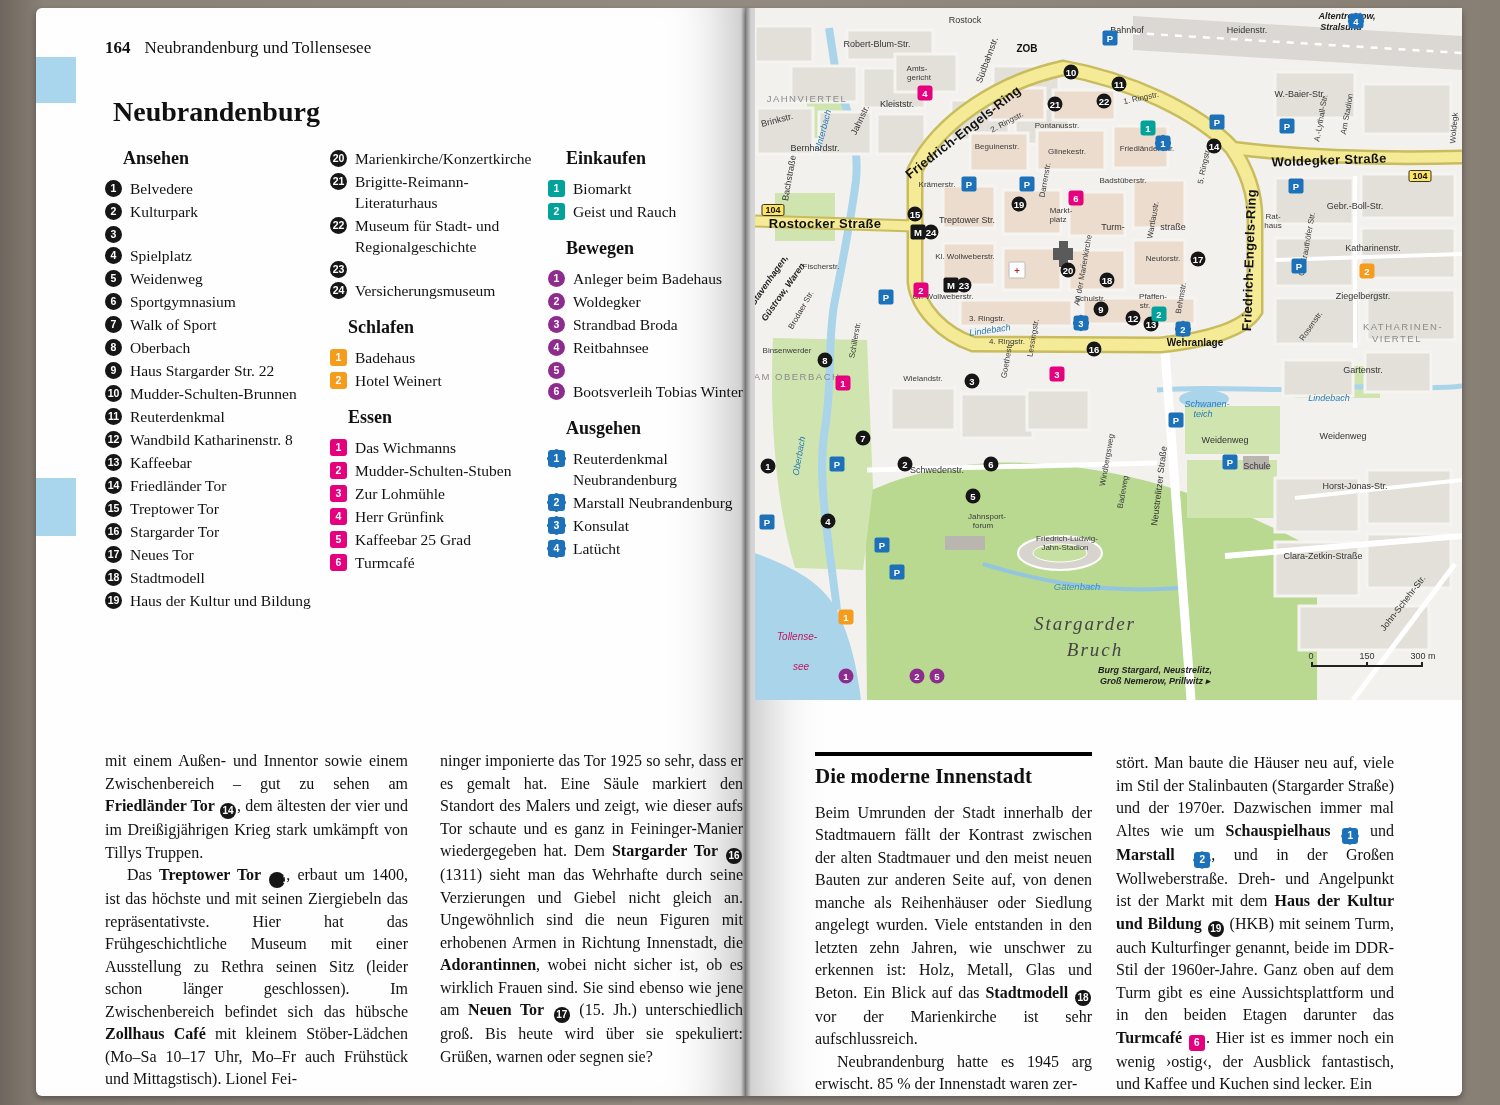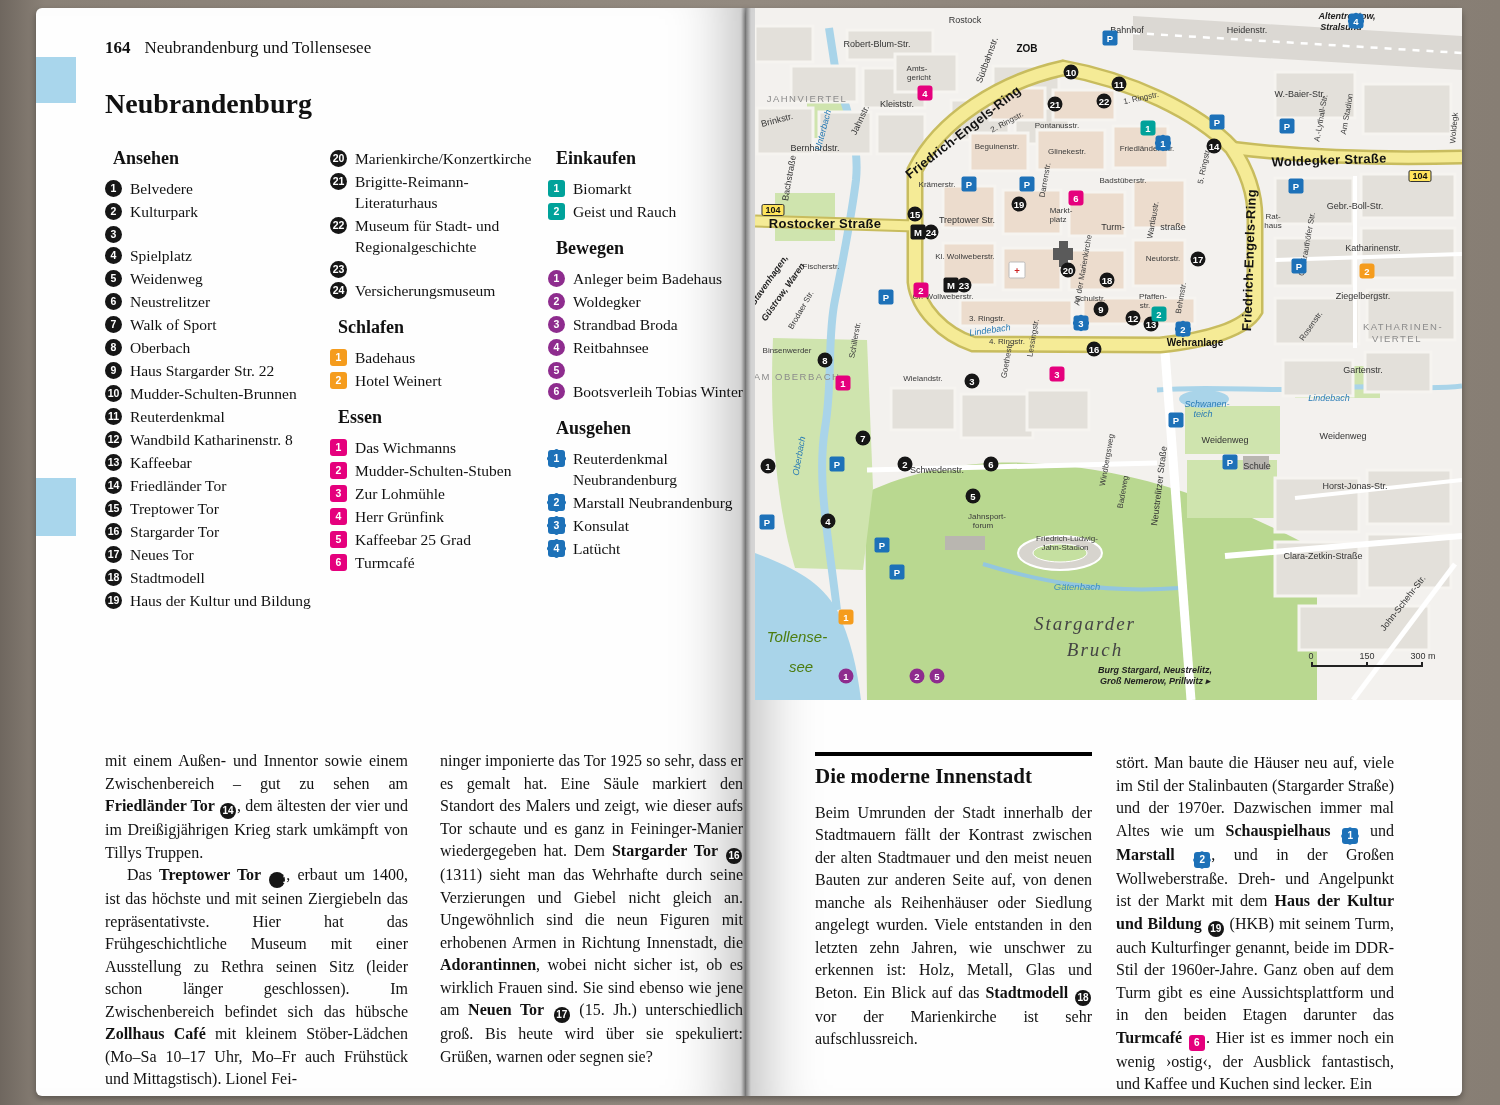--- a/index.html
+++ b/index.html
@@ -15,27 +15,27 @@
   .page.right{left:746px;width:716px;border-radius:0 6px 6px 0;
     box-shadow:inset 70px 0 60px -55px rgba(0,0,0,.28), 0 3px 6px rgba(0,0,0,.35);}
   .spine{position:absolute;left:741px;top:8px;width:10px;height:1088px;
     background:linear-gradient(90deg,rgba(0,0,0,0) 0,rgba(0,0,0,.35) 50%,rgba(0,0,0,0) 100%);}
   .tab{position:absolute;left:0;width:40px;background:#a9d6ec;}
   .tab1{top:49px;height:46px}
   .tab2{top:470px;height:58px}
 
   .pg-header{position:absolute;left:69px;top:30px;font-size:17px;}
   .pg-num{font-weight:bold;margin-right:14px;}
-  .city-title{position:absolute;left:69px;top:80px;margin:0;font-size:28px;font-weight:bold;}
+  .city-title{position:absolute;left:69px;top:80px;margin:8px;font-size:28px;font-weight:bold;}
 
   .legend-col{position:absolute;top:140px;font-size:15.5px;line-height:21px;}
   .c0{left:69px;width:222px}
   .c1{left:294px;width:214px}
   .c2{left:512px;width:198px}
-  .sec-heading{font-weight:bold;font-size:18px;margin:16px 8px 9px;}
+  .sec-heading{font-weight:bold;font-size:18px;margin:16px 18px 9px;}
   .sec-heading.first{margin-top:0;}
   .li-row{display:flex;align-items:flex-start;margin-bottom:2px;}
   .li-text{flex:1;}
 
   .mk{width:17px;height:17px;flex:none;display:inline-flex;align-items:center;justify-content:center;
     background:#161616;color:#fff;border-radius:50%;
     font-family:"Liberation Sans",sans-serif;font-weight:bold;font-size:10.5px;line-height:1;
     margin-right:8px;margin-top:2px;}
   .mk.food{background:#e5007d;border-radius:3px;}
   .mk.hotel{background:#f59c1d;border-radius:3px;}
@@ -62,21 +62,21 @@
   
   .map{position:absolute;left:9px;top:0;width:707px;height:692px;background:#f3f1ee;overflow:hidden;}
   .map svg{position:absolute;left:0;top:0;}
   .mlab{position:absolute;white-space:nowrap;font-family:"Liberation Sans",sans-serif;
     transform:translate(-50%,-50%) rotate(var(--r,0deg));color:#333;}
   .ml-s{font-size:9px;}
   .ml-ss{font-size:8px;color:#3a3a3a;}
   .ml-b{font-size:10px;font-weight:bold;color:#111;}
   .ml-B{font-size:13px;font-weight:bold;color:#111;letter-spacing:.3px;}
   .ml-w{font-size:9px;font-style:italic;color:#2a7cb5;}
-  .ml-W{font-size:15px;font-style:italic;color:#4d7c0f;}
+  .ml-W{font-size:10px;font-style:italic;color:#be185d;}
   .ml-wg{font-size:9.5px;font-style:italic;color:#3f8fbf;}
   .ml-q{font-size:9.5px;color:#8b8b8b;letter-spacing:1.5px;}
   .ml-d{font-size:9px;font-weight:bold;font-style:italic;color:#222;}
   .ml-g{font-size:19px;font-style:italic;color:#444;letter-spacing:2px;font-family:"Liberation Serif",serif;}
   .ml-badge{font-size:9px;font-weight:bold;background:#ffe45c;border:1px solid #333;
     padding:0 3px;border-radius:2px;color:#111;}
   .mapmk{position:absolute;transform:translate(-50%,-50%);width:15px;height:15px;font-size:9.5px;margin:0;}
   .scalebar{position:absolute;left:556px;top:657px;width:112px;border-top:2px solid #222;}
   .scalebar::before,.scalebar::after{content:"";position:absolute;top:-5px;width:2px;height:5px;background:#222;}
   .scalebar::before{left:0;}
@@ -114,21 +114,21 @@
         <div class="li-row">
           <span class="mk sight">4</span>
           <span class="li-text">Spielplatz</span>
         </div>
         <div class="li-row">
           <span class="mk sight">5</span>
           <span class="li-text">Weidenweg</span>
         </div>
         <div class="li-row">
           <span class="mk sight">6</span>
-          <span class="li-text">Neustrelitzer</span>
+          <span class="li-text">Sportgymnasium</span>
         </div>
         <div class="li-row">
           <span class="mk sight">7</span>
           <span class="li-text">Walk of Sport</span>
         </div>
         <div class="li-row">
           <span class="mk sight">8</span>
           <span class="li-text">Oberbach</span>
         </div>
         <div class="li-row">
@@ -395,20 +395,21 @@
       <div id="map-overlay"><div class="mlab ml-s" style="left: 210px; top: 12px;">Rostock</div><div class="mlab ml-s" style="left: 122px; top: 36px;">Robert-Blum-Str.</div><div class="mlab ml-b" style="left: 272px; top: 40px;">ZOB</div><div class="mlab ml-s" style="left: 372px; top: 22px;">Bahnhof</div><div class="mlab ml-s" style="left: 492px; top: 22px;">Heidenstr.</div><div class="mlab ml-d" style="left: 592px; top: 8px;">Altentreptow,</div><div class="mlab ml-d" style="left: 586px; top: 19px;">Stralsund</div><div class="mlab ml-ss" style="left: 162px; top: 60px;">Amts-</div><div class="mlab ml-ss" style="left: 164px; top: 69px;">gericht</div><div class="mlab ml-s" style="left: 232px; top: 52px; --r: -70deg;">Südbahnstr.</div><div class="mlab ml-s" style="left: 142px; top: 96px;">Kleiststr.</div><div class="mlab ml-s" style="left: 105px; top: 112px; --r: -65deg;">Jahnstr.</div><div class="mlab ml-q" style="left: 52px; top: 90px;">JAHNVIERTEL</div><div class="mlab ml-s" style="left: 22px; top: 112px; --r: -15deg;">Brinkstr.</div><div class="mlab ml-s" style="left: 60px; top: 140px;">Bernhardstr.</div><div class="mlab ml-w" style="left: 68px; top: 122px; --r: -75deg;">Unterbach</div><div class="mlab ml-s" style="left: 34px; top: 170px; --r: -80deg;">Bachstraße</div><div class="mlab ml-s" style="left: 545px; top: 86px;">W.-Baier-Str.</div><div class="mlab ml-ss" style="left: 566px; top: 110px; --r: -80deg;">A.-Lythall-Str.</div><div class="mlab ml-ss" style="left: 592px; top: 106px; --r: -80deg;">Am Stadion</div><div class="mlab ml-ss" style="left: 699px; top: 120px; --r: -85deg;">Woldegk</div><div class="mlab ml-B" style="left: 574px; top: 152px; --r: -2deg;">Woldegker Straße</div><div class="mlab ml-badge" style="left: 665px; top: 168px;">104</div><div class="mlab ml-badge" style="left: 18px; top: 202px;">104</div><div class="mlab ml-B" style="left: 208px; top: 124px; --r: -38deg;">Friedrich-Engels-Ring</div><div class="mlab ml-B" style="left: 494px; top: 252px; --r: -88deg;">Friedrich-Engels-Ring</div><div class="mlab ml-ss" style="left: 252px; top: 114px; --r: -28deg;">2. Ringstr.</div><div class="mlab ml-ss" style="left: 386px; top: 90px; --r: -12deg;">1. Ringstr.</div><div class="mlab ml-ss" style="left: 302px; top: 117px;">Pontanusstr.</div><div class="mlab ml-ss" style="left: 242px; top: 138px;">Beguinenstr.</div><div class="mlab ml-ss" style="left: 312px; top: 143px;">Glinekestr.</div><div class="mlab ml-ss" style="left: 392px; top: 140px;">Friedländer Str.</div><div class="mlab ml-ss" style="left: 449px; top: 158px; --r: -78deg;">5. Ringstr.</div><div class="mlab ml-ss" style="left: 368px; top: 172px;">Badstüberstr.</div><div class="mlab ml-ss" style="left: 182px; top: 176px;">Krämerstr.</div><div class="mlab ml-ss" style="left: 290px; top: 172px; --r: -80deg;">Darrenstr.</div><div class="mlab ml-s" style="left: 212px; top: 212px;">Treptower Str.</div><div class="mlab ml-ss" style="left: 306px; top: 202px;">Markt-</div><div class="mlab ml-ss" style="left: 303px; top: 211px;">platz</div><div class="mlab ml-s" style="left: 358px; top: 219px;">Turm-</div><div class="mlab ml-s" style="left: 418px; top: 219px;">straße</div><div class="mlab ml-ss" style="left: 398px; top: 212px; --r: -80deg;">Wartlaustr.</div><div class="mlab ml-ss" style="left: 408px; top: 250px;">Neutorstr.</div><div class="mlab ml-ss" style="left: 518px; top: 208px;">Rat-</div><div class="mlab ml-ss" style="left: 518px; top: 217px;">haus</div><div class="mlab ml-s" style="left: 600px; top: 198px;">Gebr.-Boll-Str.</div><div class="mlab ml-s" style="left: 618px; top: 240px;">Katharinenstr.</div><div class="mlab ml-ss" style="left: 552px; top: 236px; --r: -80deg;">Gr. Krauthöfer Str.</div><div class="mlab ml-s" style="left: 608px; top: 288px;">Ziegelbergstr.</div><div class="mlab ml-q" style="left: 648px; top: 318px;">KATHARINEN-</div><div class="mlab ml-q" style="left: 642px; top: 330px;">VIERTEL</div><div class="mlab ml-ss" style="left: 556px; top: 318px; --r: -55deg;">Rosenstr.</div><div class="mlab ml-s" style="left: 608px; top: 362px;">Gartenstr.</div><div class="mlab ml-w" style="left: 574px; top: 390px;">Lindebach</div><div class="mlab ml-w" style="left: 235px; top: 322px; --r: -8deg;">Lindebach</div><div class="mlab ml-w" style="left: 452px; top: 396px;">Schwanen-</div><div class="mlab ml-w" style="left: 448px; top: 406px;">teich</div><div class="mlab ml-ss" style="left: 210px; top: 248px;">Kl. Wollweberstr.</div><div class="mlab ml-ss" style="left: 188px; top: 288px;">Gr. Wollweberstr.</div><div class="mlab ml-ss" style="left: 328px; top: 262px; --r: -80deg;">An der Marienkirche</div><div class="mlab ml-ss" style="left: 335px; top: 290px;">Schulstr.</div><div class="mlab ml-ss" style="left: 398px; top: 288px;">Pfaffen-</div><div class="mlab ml-ss" style="left: 390px; top: 297px;">str.</div><div class="mlab ml-ss" style="left: 426px; top: 290px; --r: -80deg;">Behmstr.</div><div class="mlab ml-ss" style="left: 232px; top: 310px;">3. Ringstr.</div><div class="mlab ml-ss" style="left: 252px; top: 333px;">4. Ringstr.</div><div class="mlab ml-b" style="left: 440px; top: 334px;">Wehranlage</div><div class="mlab ml-q" style="left: 42px; top: 368px;">AM OBERBACH</div><div class="mlab ml-w" style="left: 44px; top: 448px; --r: -80deg;">Oberbach</div><div class="mlab ml-ss" style="left: 66px; top: 258px;">Fischerstr.</div><div class="mlab ml-B" style="left: 70px; top: 215px;">Rostocker Straße</div><div class="mlab ml-d" style="left: 14px; top: 272px; --r: -55deg;">Stavenhagen,</div><div class="mlab ml-d" style="left: 28px; top: 284px; --r: -55deg;">Güstrow, Waren</div><div class="mlab ml-ss" style="left: 46px; top: 302px; --r: -60deg;">Brodaer Str.</div><div class="mlab ml-ss" style="left: 32px; top: 342px;">Binsenwerder</div><div class="mlab ml-ss" style="left: 168px; top: 370px;">Wielandstr.</div><div class="mlab ml-ss" style="left: 100px; top: 332px; --r: -80deg;">Schillerstr.</div><div class="mlab ml-ss" style="left: 252px; top: 352px; --r: -80deg;">Goethestr.</div><div class="mlab ml-ss" style="left: 278px; top: 330px; --r: -80deg;">Lessingstr.</div><div class="mlab ml-s" style="left: 182px; top: 462px;">Schwedenstr.</div><div class="mlab ml-ss" style="left: 352px; top: 452px; --r: -80deg;">Windbergsweg</div><div class="mlab ml-ss" style="left: 368px; top: 484px; --r: -80deg;">Badeweg</div><div class="mlab ml-s" style="left: 404px; top: 478px; --r: -83deg;">Neustrelitzer Straße</div><div class="mlab ml-s" style="left: 470px; top: 432px;">Weidenweg</div><div class="mlab ml-s" style="left: 588px; top: 428px;">Weidenweg</div><div class="mlab ml-s" style="left: 502px; top: 458px;">Schule</div><div class="mlab ml-s" style="left: 600px; top: 478px;">Horst-Jonas-Str.</div><div class="mlab ml-ss" style="left: 232px; top: 508px;">Jahnsport-</div><div class="mlab ml-ss" style="left: 228px; top: 517px;">forum</div><div class="mlab ml-ss" style="left: 312px; top: 530px;">Friedrich-Ludwig-</div><div class="mlab ml-ss" style="left: 310px; top: 539px;">Jahn-Stadion</div><div class="mlab ml-wg" style="left: 322px; top: 578px;">Gätenbach</div><div class="mlab ml-s" style="left: 568px; top: 548px;">Clara-Zetkin-Straße</div><div class="mlab ml-g" style="left: 330px; top: 616px;">Stargarder</div><div class="mlab ml-g" style="left: 340px; top: 642px;">Bruch</div><div class="mlab ml-W" style="left: 42px; top: 628px;">Tollense-</div><div class="mlab ml-W" style="left: 46px; top: 658px;">see</div><div class="mlab ml-s" style="left: 648px; top: 595px; --r: -52deg;">John-Schehr-Str.</div><div class="mlab ml-d" style="left: 400px; top: 662px;">Burg Stargard, Neustrelitz,</div><div class="mlab ml-d" style="left: 400px; top: 673px;">Groß Nemerow, Prillwitz ▸</div><div class="mlab ml-s" style="left: 556px; top: 648px;">0</div><div class="mlab ml-s" style="left: 612px; top: 648px;">150</div><div class="mlab ml-s" style="left: 668px; top: 648px;">300 m</div><span class="mk mapmk sight" style="left: 316px; top: 64px;">10</span><span class="mk mapmk sight" style="left: 364px; top: 76px;">11</span><span class="mk mapmk sight" style="left: 349px; top: 93px;">22</span><span class="mk mapmk sight" style="left: 300px; top: 96px;">21</span><span class="mk mapmk sight" style="left: 459px; top: 138px;">14</span><span class="mk mapmk sight" style="left: 264px; top: 196px;">19</span><span class="mk mapmk sight" style="left: 176px; top: 224px;">24</span><span class="mk mapmk sight" style="left: 160px; top: 206px;">15</span><span class="mk mapmk sight" style="left: 443px; top: 251px;">17</span><span class="mk mapmk sight" style="left: 313px; top: 262px;">20</span><span class="mk mapmk sight" style="left: 209px; top: 277px;">23</span><span class="mk mapmk sight" style="left: 352px; top: 272px;">18</span><span class="mk mapmk sight" style="left: 346px; top: 301px;">9</span><span class="mk mapmk sight" style="left: 378px; top: 310px;">12</span><span class="mk mapmk sight" style="left: 396px; top: 316px;">13</span><span class="mk mapmk sight" style="left: 339px; top: 341px;">16</span><span class="mk mapmk sight" style="left: 217px; top: 373px;">3</span><span class="mk mapmk sight" style="left: 70px; top: 352px;">8</span><span class="mk mapmk sight" style="left: 108px; top: 430px;">7</span><span class="mk mapmk sight" style="left: 13px; top: 458px;">1</span><span class="mk mapmk sight" style="left: 150px; top: 456px;">2</span><span class="mk mapmk sight" style="left: 236px; top: 456px;">6</span><span class="mk mapmk sight" style="left: 73px; top: 513px;">4</span><span class="mk mapmk sight" style="left: 218px; top: 488px;">5</span><span class="mk mapmk food" style="left: 170px; top: 85px;">4</span><span class="mk mapmk food" style="left: 321px; top: 190px;">6</span><span class="mk mapmk food" style="left: 166px; top: 282px;">2</span><span class="mk mapmk food" style="left: 88px; top: 375px;">1</span><span class="mk mapmk food" style="left: 302px; top: 366px;">3</span><span class="mk mapmk hotel" style="left: 91px; top: 609px;">1</span><span class="mk mapmk hotel" style="left: 612px; top: 263px;">2</span><span class="mk mapmk shop" style="left: 393px; top: 120px;">1</span><span class="mk mapmk shop" style="left: 404px; top: 306px;">2</span><span class="mk mapmk move" style="left: 91px; top: 668px;">1</span><span class="mk mapmk move" style="left: 162px; top: 668px;">2</span><span class="mk mapmk move" style="left: 182px; top: 668px;">5</span><span class="mk mapmk night" style="left: 408px; top: 132px;">1</span><span class="mk mapmk night" style="left: 413px; top: 318px;">2</span><span class="mk mapmk night" style="left: 296px; top: 312px;">3</span><span class="mk mapmk night" style="left: 556px; top: 10px;">4</span><span class="mk mapmk p" style="left: 355px; top: 30px;">P</span><span class="mk mapmk p" style="left: 462px; top: 114px;">P</span><span class="mk mapmk p" style="left: 532px; top: 118px;">P</span><span class="mk mapmk p" style="left: 214px; top: 176px;">P</span><span class="mk mapmk p" style="left: 272px; top: 176px;">P</span><span class="mk mapmk p" style="left: 131px; top: 289px;">P</span><span class="mk mapmk p" style="left: 541px; top: 178px;">P</span><span class="mk mapmk p" style="left: 544px; top: 258px;">P</span><span class="mk mapmk p" style="left: 421px; top: 412px;">P</span><span class="mk mapmk p" style="left: 475px; top: 454px;">P</span><span class="mk mapmk p" style="left: 82px; top: 456px;">P</span><span class="mk mapmk p" style="left: 127px; top: 537px;">P</span><span class="mk mapmk p" style="left: 142px; top: 564px;">P</span><span class="mk mapmk p" style="left: 12px; top: 514px;">P</span><span class="mk mapmk m" style="left: 163px; top: 224px;">M</span><span class="mk mapmk m" style="left: 196px; top: 277px;">M</span><span class="mk mapmk x" style="left: 262px; top: 262px;">+</span></div>
       <div class="scalebar">
           <span class="scalemid"></span>
         </div>
     </div>
 
     <div id="article" class="bodycol">
       <h2 class="art-heading">Die moderne Innenstadt</h2>
       <div id="rbody-0">
           <p>Beim Umrunden der Stadt innerhalb der Stadtmauern fällt der Kontrast zwischen der alten Stadtmauer und den meist neuen Bauten zur anderen Seite auf, von denen manche als Reihenhäuser oder Siedlung angelegt wurden. Viele entstanden in den letzten zehn Jahren, wie unschwer zu erkennen ist: Holz, Metall, Glas und Beton. Ein Blick auf das <b>Stadtmodell</b> <span class="mk inline sight">18</span> vor der Marienkirche ist sehr aufschlussreich.</p>
+          <p class="ind">Neubrandenburg hatte es 1945 arg erwischt. 85 % der Innenstadt waren zer-</p>
         </div>
     </div>
     <div id="rbody-1" class="bodycol">
         <p>stört. Man baute die Häuser neu auf, viele im Stil der Stalinbauten (Stargarder Straße) und der 1970er. Dazwischen immer mal Altes wie um <b>Schauspielhaus</b> <span class="mk inline night">1</span> und <b>Marstall</b> <span class="mk inline night">2</span>, und in der Großen Wollweberstraße. Dreh- und Angelpunkt ist der Markt mit dem <b>Haus der Kultur und Bildung</b> <span class="mk inline sight">19</span> (HKB) mit seinem Turm, auch Kulturfinger genannt, beide im DDR-Stil der 1960er-Jahre. Ganz oben auf dem Turm gibt es eine Aussichtsplattform und in den beiden Etagen darunter das <b>Turmcafé</b> <span class="mk inline food">6</span>. Hier ist es immer noch ein wenig ›ostig‹, der Ausblick fantastisch, und Kaffee und Kuchen sind lecker. Ein</p>
       </div>
   </div>
 
   <div class="spine"></div>
 </div>
 

